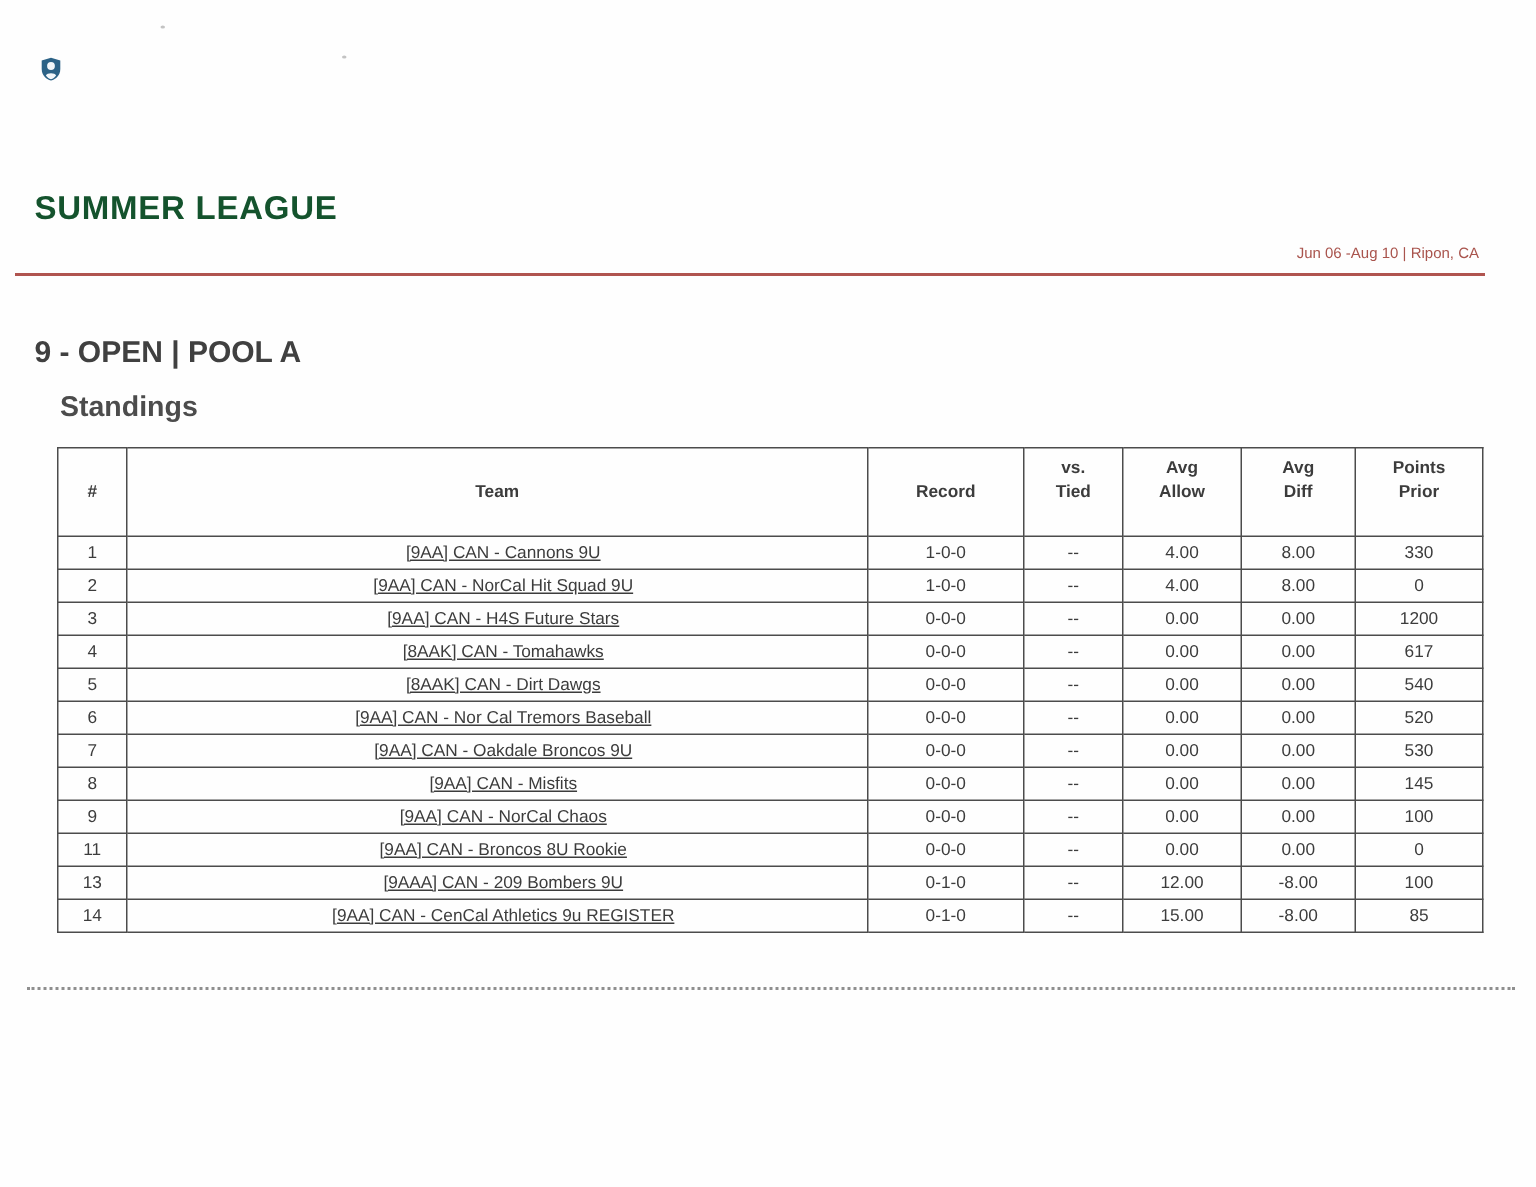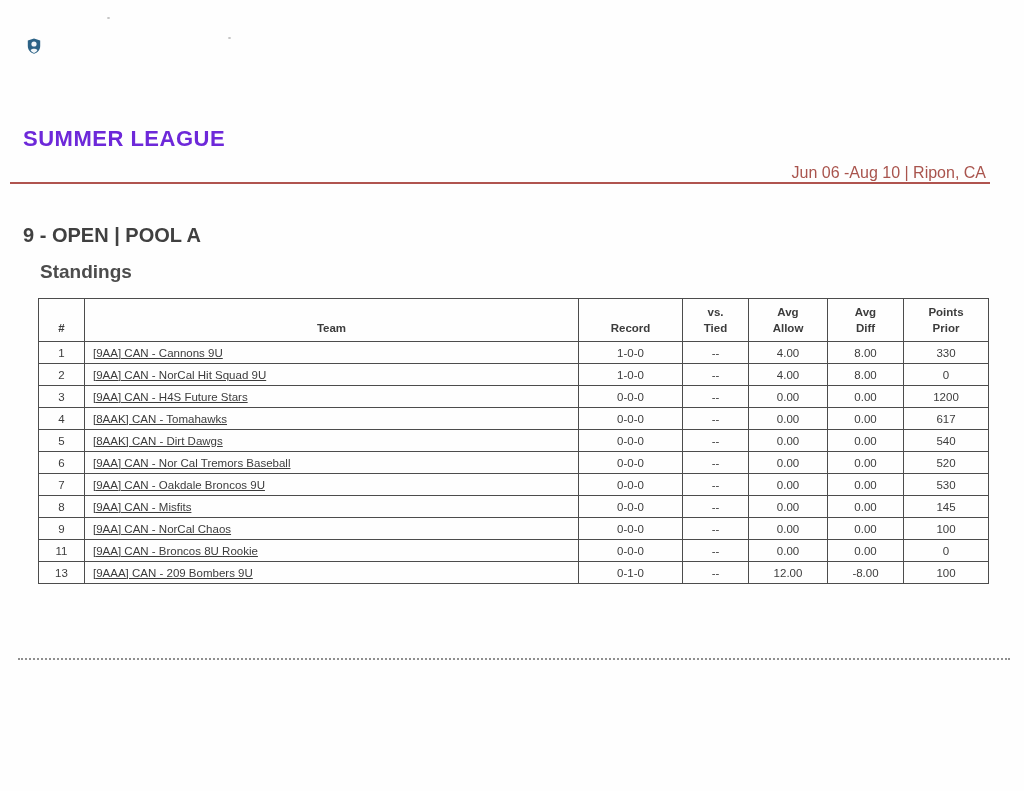--- a/index.html
+++ b/index.html
@@ -32,27 +32,27 @@
   }
   .speck-1 { left: 107px; top: 17px; }
   .speck-2 { left: 228px; top: 37px; }
   .page-title {
     position: absolute;
     left: 23px;
     top: 126px;
     font-size: 22px;
     font-weight: bold;
     letter-spacing: 0.5px;
-    color: #6d28d9;
+    color: #14532d;
   }
   .date-loc {
     position: absolute;
     right: 38px;
     top: 164px;
-    font-size: 16px;
+    font-size: 10px;
     color: #a9544d;
   }
   .red-rule {
     position: absolute;
     left: 10px;
     top: 182px;
     width: 980px;
     height: 2px;
     background: #b0544f;
   }
@@ -85,30 +85,30 @@
   table.standings th,
   table.standings td {
     border: 1px solid #4c4c4c;
     padding: 0;
   }
   table.standings thead th {
     height: 38px;
     vertical-align: bottom;
     text-align: center;
     font-weight: bold;
-    padding-bottom: 4px;
+    padding-bottom: 20px;
     line-height: 1.45;
   }
   table.standings tbody td {
     height: 21px;
     text-align: center;
     vertical-align: middle;
   }
   table.standings tbody td.team-cell {
-    text-align: left;
+    text-align: center;
     padding-left: 8px;
   }
   .team-link {
     color: #3c3c3c;
     text-decoration: underline;
     cursor: pointer;
   }
   .col-rank   { width: 46px;  }
   .col-team   { width: 494px; }
   .col-record { width: 104px; }
@@ -277,18 +277,27 @@
         </tr>
         <tr>
           <td>13</td>
           <td class="team-cell"><span class="team-link">[9AAA] CAN - 209 Bombers 9U</span></td>
           <td>0-1-0</td>
           <td>--</td>
           <td>12.00</td>
           <td>-8.00</td>
           <td>100</td>
         </tr>
+        <tr>
+          <td>14</td>
+          <td class="team-cell"><span class="team-link">[9AA] CAN - CenCal Athletics 9u REGISTER</span></td>
+          <td>0-1-0</td>
+          <td>--</td>
+          <td>15.00</td>
+          <td>-8.00</td>
+          <td>85</td>
+        </tr>
       </tbody>
   </table>
 
   <div class="dotted-rule"></div>
 
 </div>
 
 </body></html>

